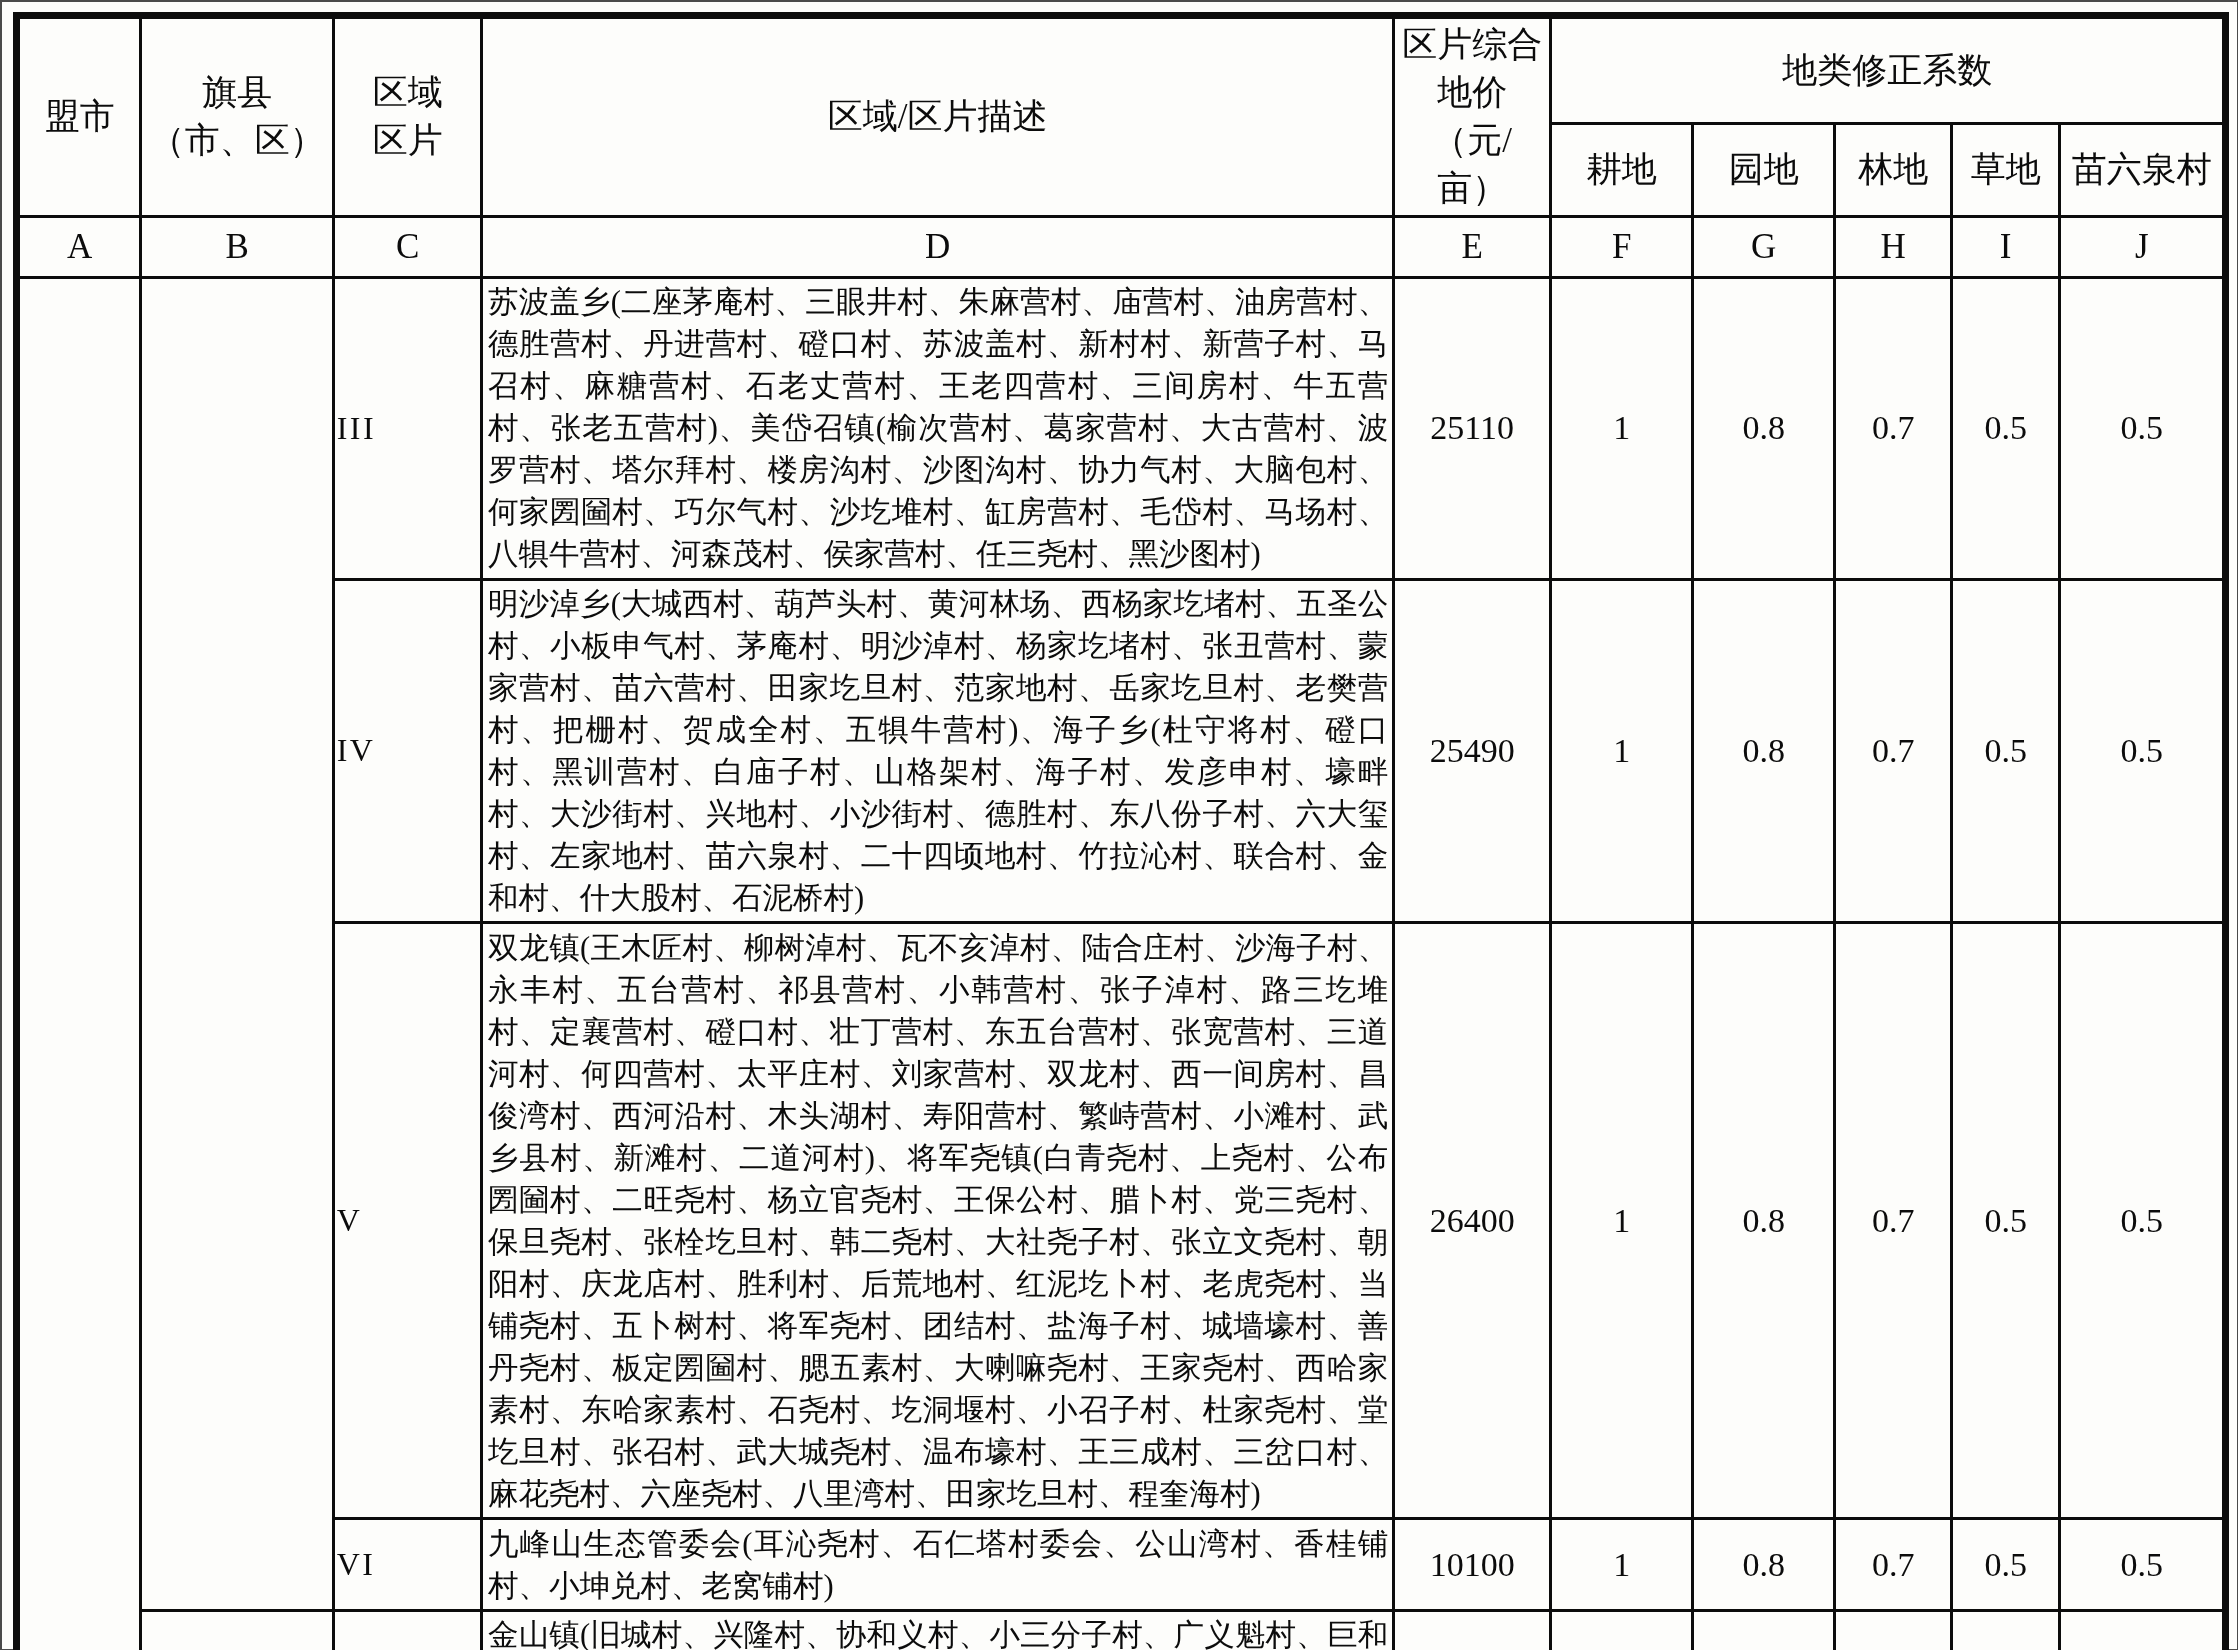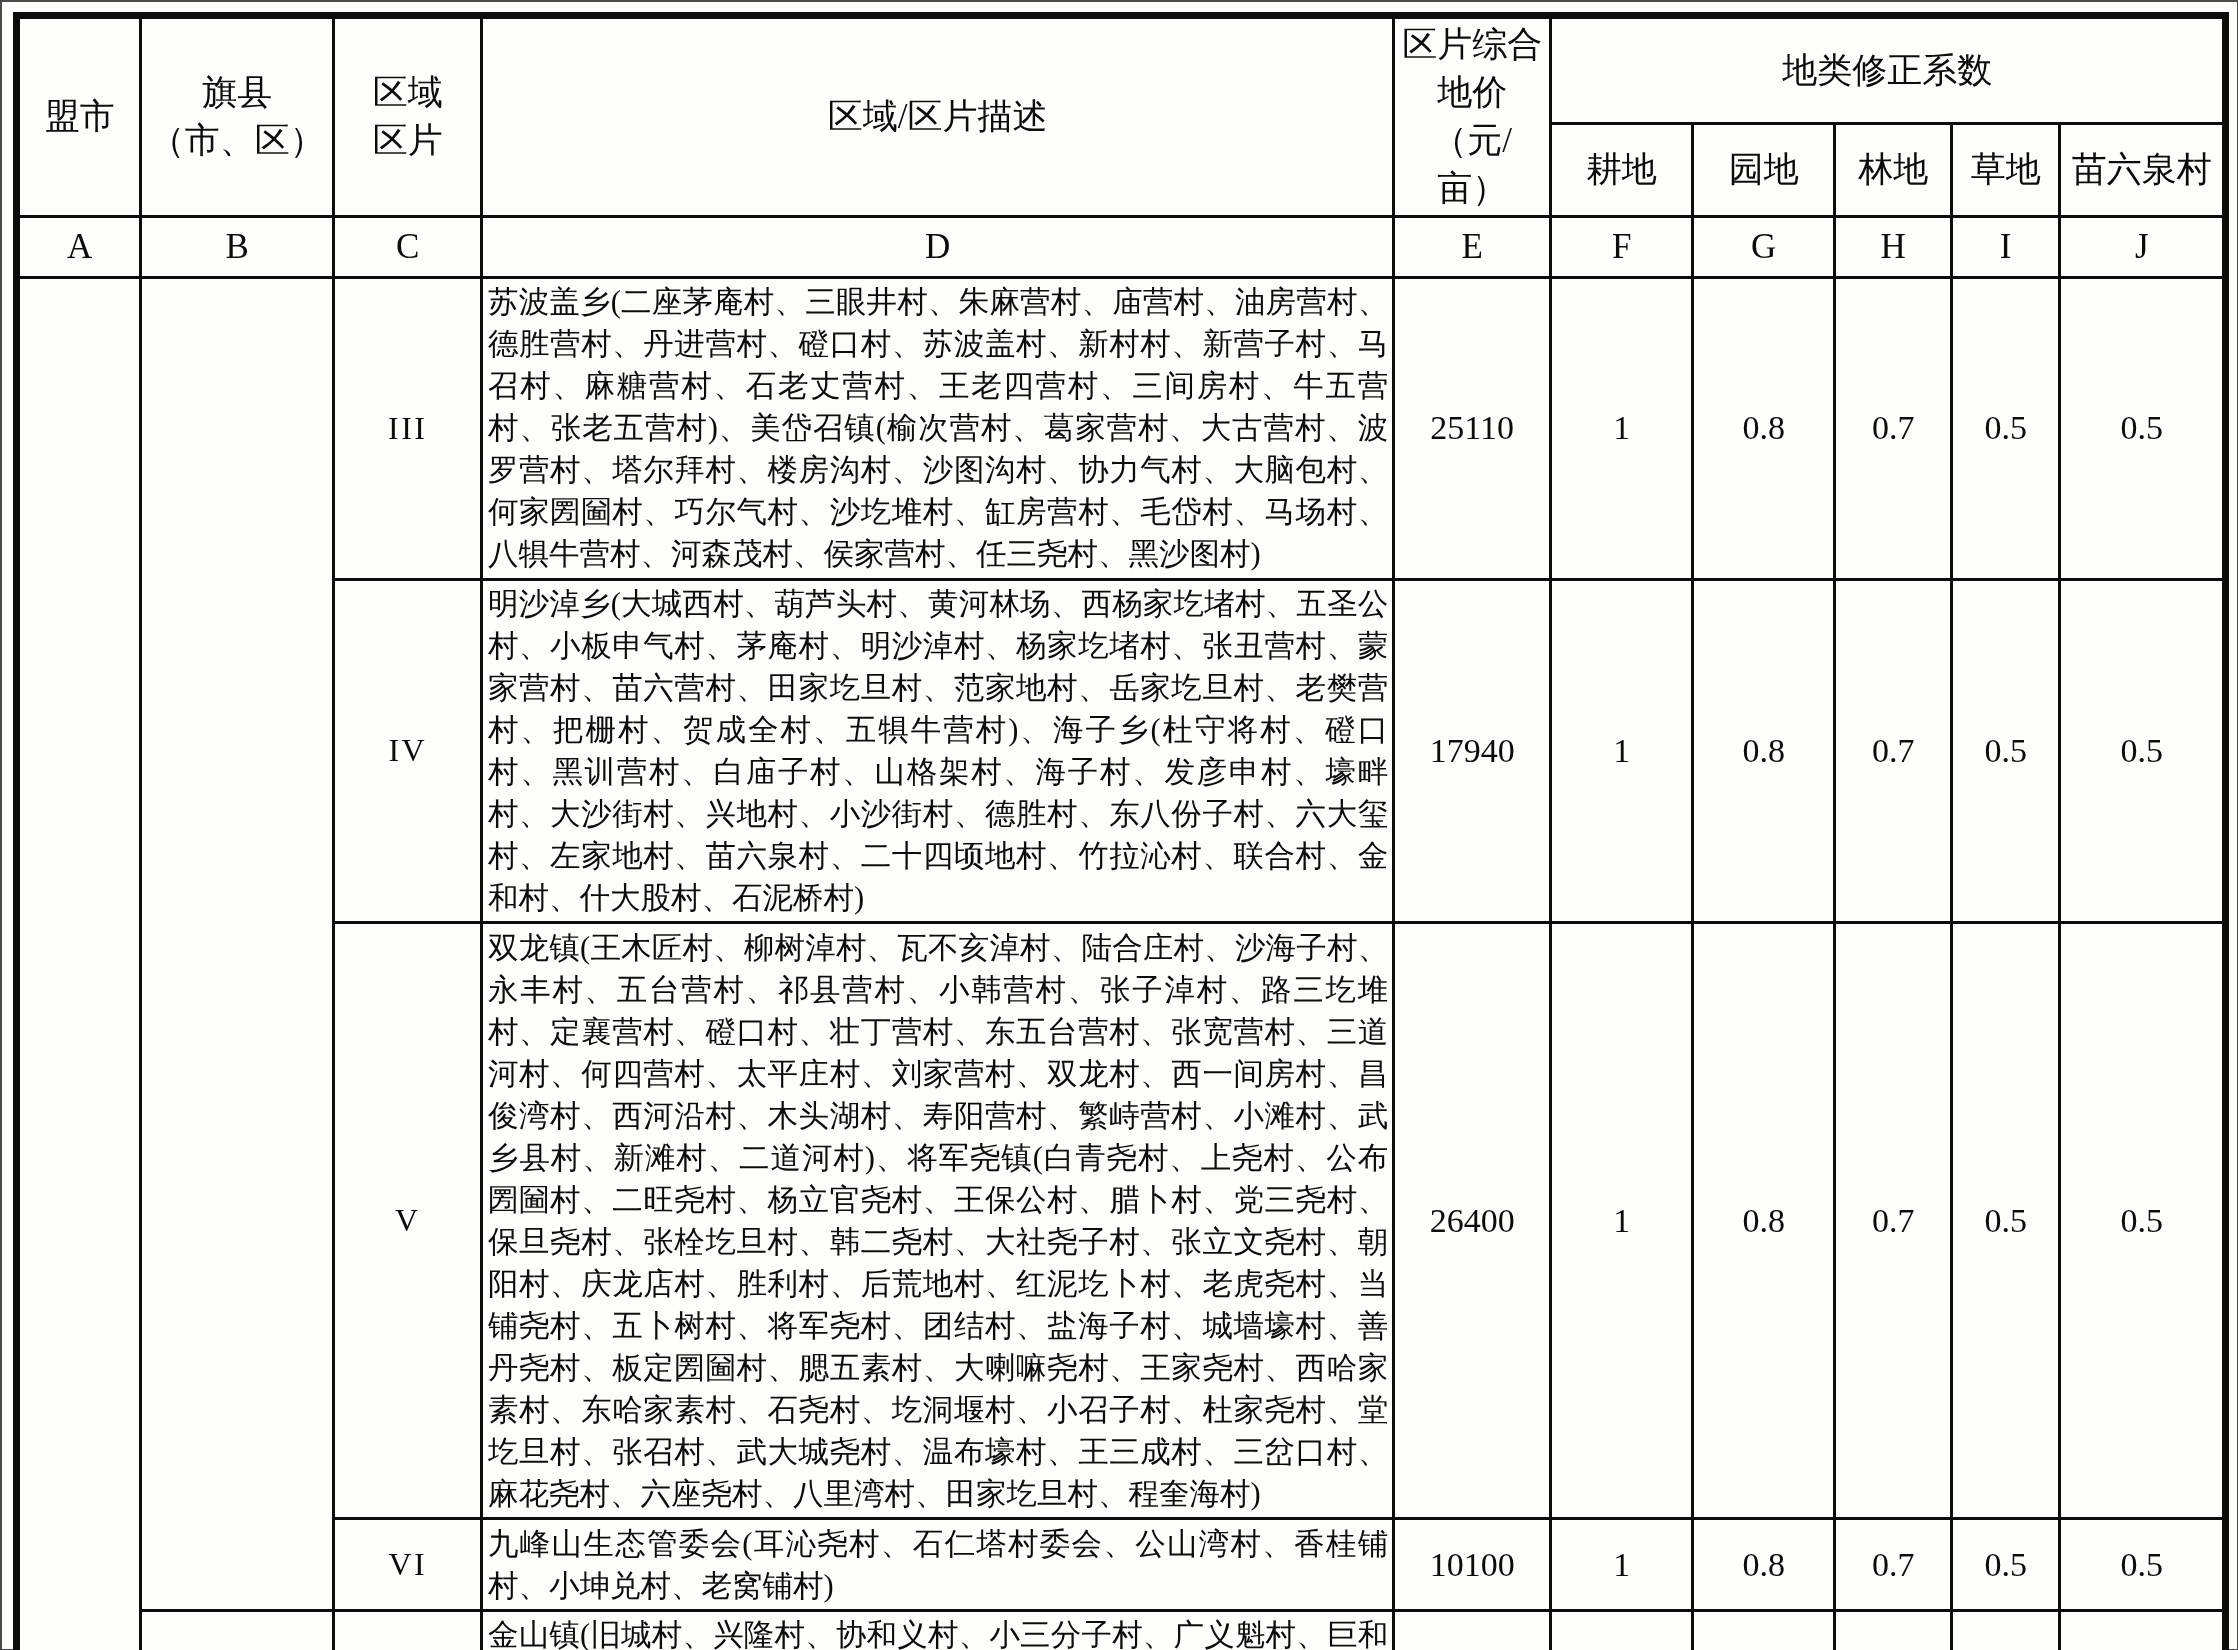--- a/index.html
+++ b/index.html
@@ -42,21 +42,20 @@
   td.letter {
     text-align: center;
     vertical-align: middle;
     font-size: 35px;
     line-height: 39px;
     font-weight: normal;
     padding: 1.6px;
   }
   
   td.zone {
-    text-align: center;
     vertical-align: middle;
     font-size: 32px;
     letter-spacing: 2.4px;
     padding: 1.6px;
   }
   
   td.desc {
     font-size: 30.5px;
     line-height: 42px;
     text-align: justify;
@@ -146,21 +145,21 @@
         <td class="num">1</td>
         <td class="num">0.8</td>
         <td class="num">0.7</td>
         <td class="num">0.5</td>
         <td class="num">0.5</td>
       </tr>
 
       <tr style="height:302px">
         <td class="zone">IV</td>
         <td class="desc">明沙淖乡(大城西村、葫芦头村、黄河林场、西杨家圪堵村、五圣公村、小板申气村、茅庵村、明沙淖村、杨家圪堵村、张丑营村、蒙家营村、苗六营村、田家圪旦村、范家地村、岳家圪旦村、老樊营村、把栅村、贺成全村、五犋牛营村)、海子乡(杜守将村、磴口村、黑训营村、白庙子村、山格架村、海子村、发彦申村、壕畔村、大沙街村、兴地村、小沙街村、德胜村、东八份子村、六大玺村、左家地村、苗六泉村、二十四顷地村、竹拉沁村、联合村、金和村、什大股村、石泥桥村)</td>
-        <td class="num">17940</td>
+        <td class="num">25490</td>
         <td class="num">1</td>
         <td class="num">0.8</td>
         <td class="num">0.7</td>
         <td class="num">0.5</td>
         <td class="num">0.5</td>
       </tr>
 
       <tr style="height:554px">
         <td class="zone">V</td>
         <td class="desc">双龙镇(王木匠村、柳树淖村、瓦不亥淖村、陆合庄村、沙海子村、永丰村、五台营村、祁县营村、小韩营村、张子淖村、路三圪堆村、定襄营村、磴口村、壮丁营村、东五台营村、张宽营村、三道河村、何四营村、太平庄村、刘家营村、双龙村、西一间房村、昌俊湾村、西河沿村、木头湖村、寿阳营村、繁峙营村、小滩村、武乡县村、新滩村、二道河村)、将军尧镇(白青尧村、上尧村、公布圐圙村、二旺尧村、杨立官尧村、王保公村、腊卜村、党三尧村、保旦尧村、张栓圪旦村、韩二尧村、大社尧子村、张立文尧村、朝阳村、庆龙店村、胜利村、后荒地村、红泥圪卜村、老虎尧村、当铺尧村、五卜树村、将军尧村、团结村、盐海子村、城墙壕村、善丹尧村、板定圐圙村、腮五素村、大喇嘛尧村、王家尧村、西哈家素村、东哈家素村、石尧村、圪洞堰村、小召子村、杜家尧村、堂圪旦村、张召村、武大城尧村、温布壕村、王三成村、三岔口村、麻花尧村、六座尧村、八里湾村、田家圪旦村、程奎海村)</td>

